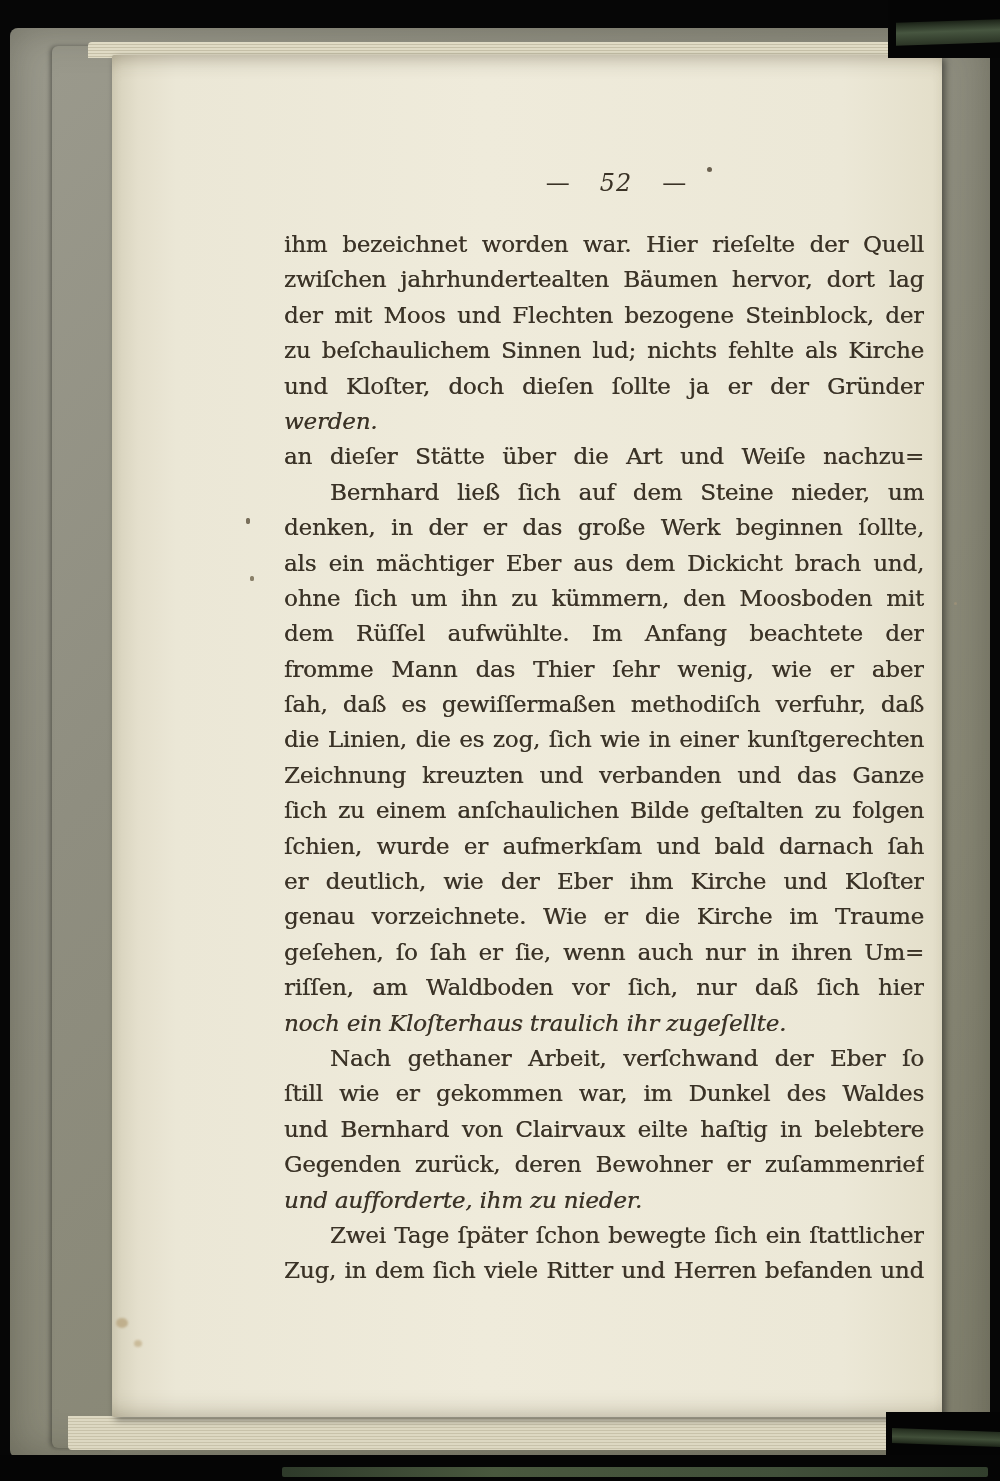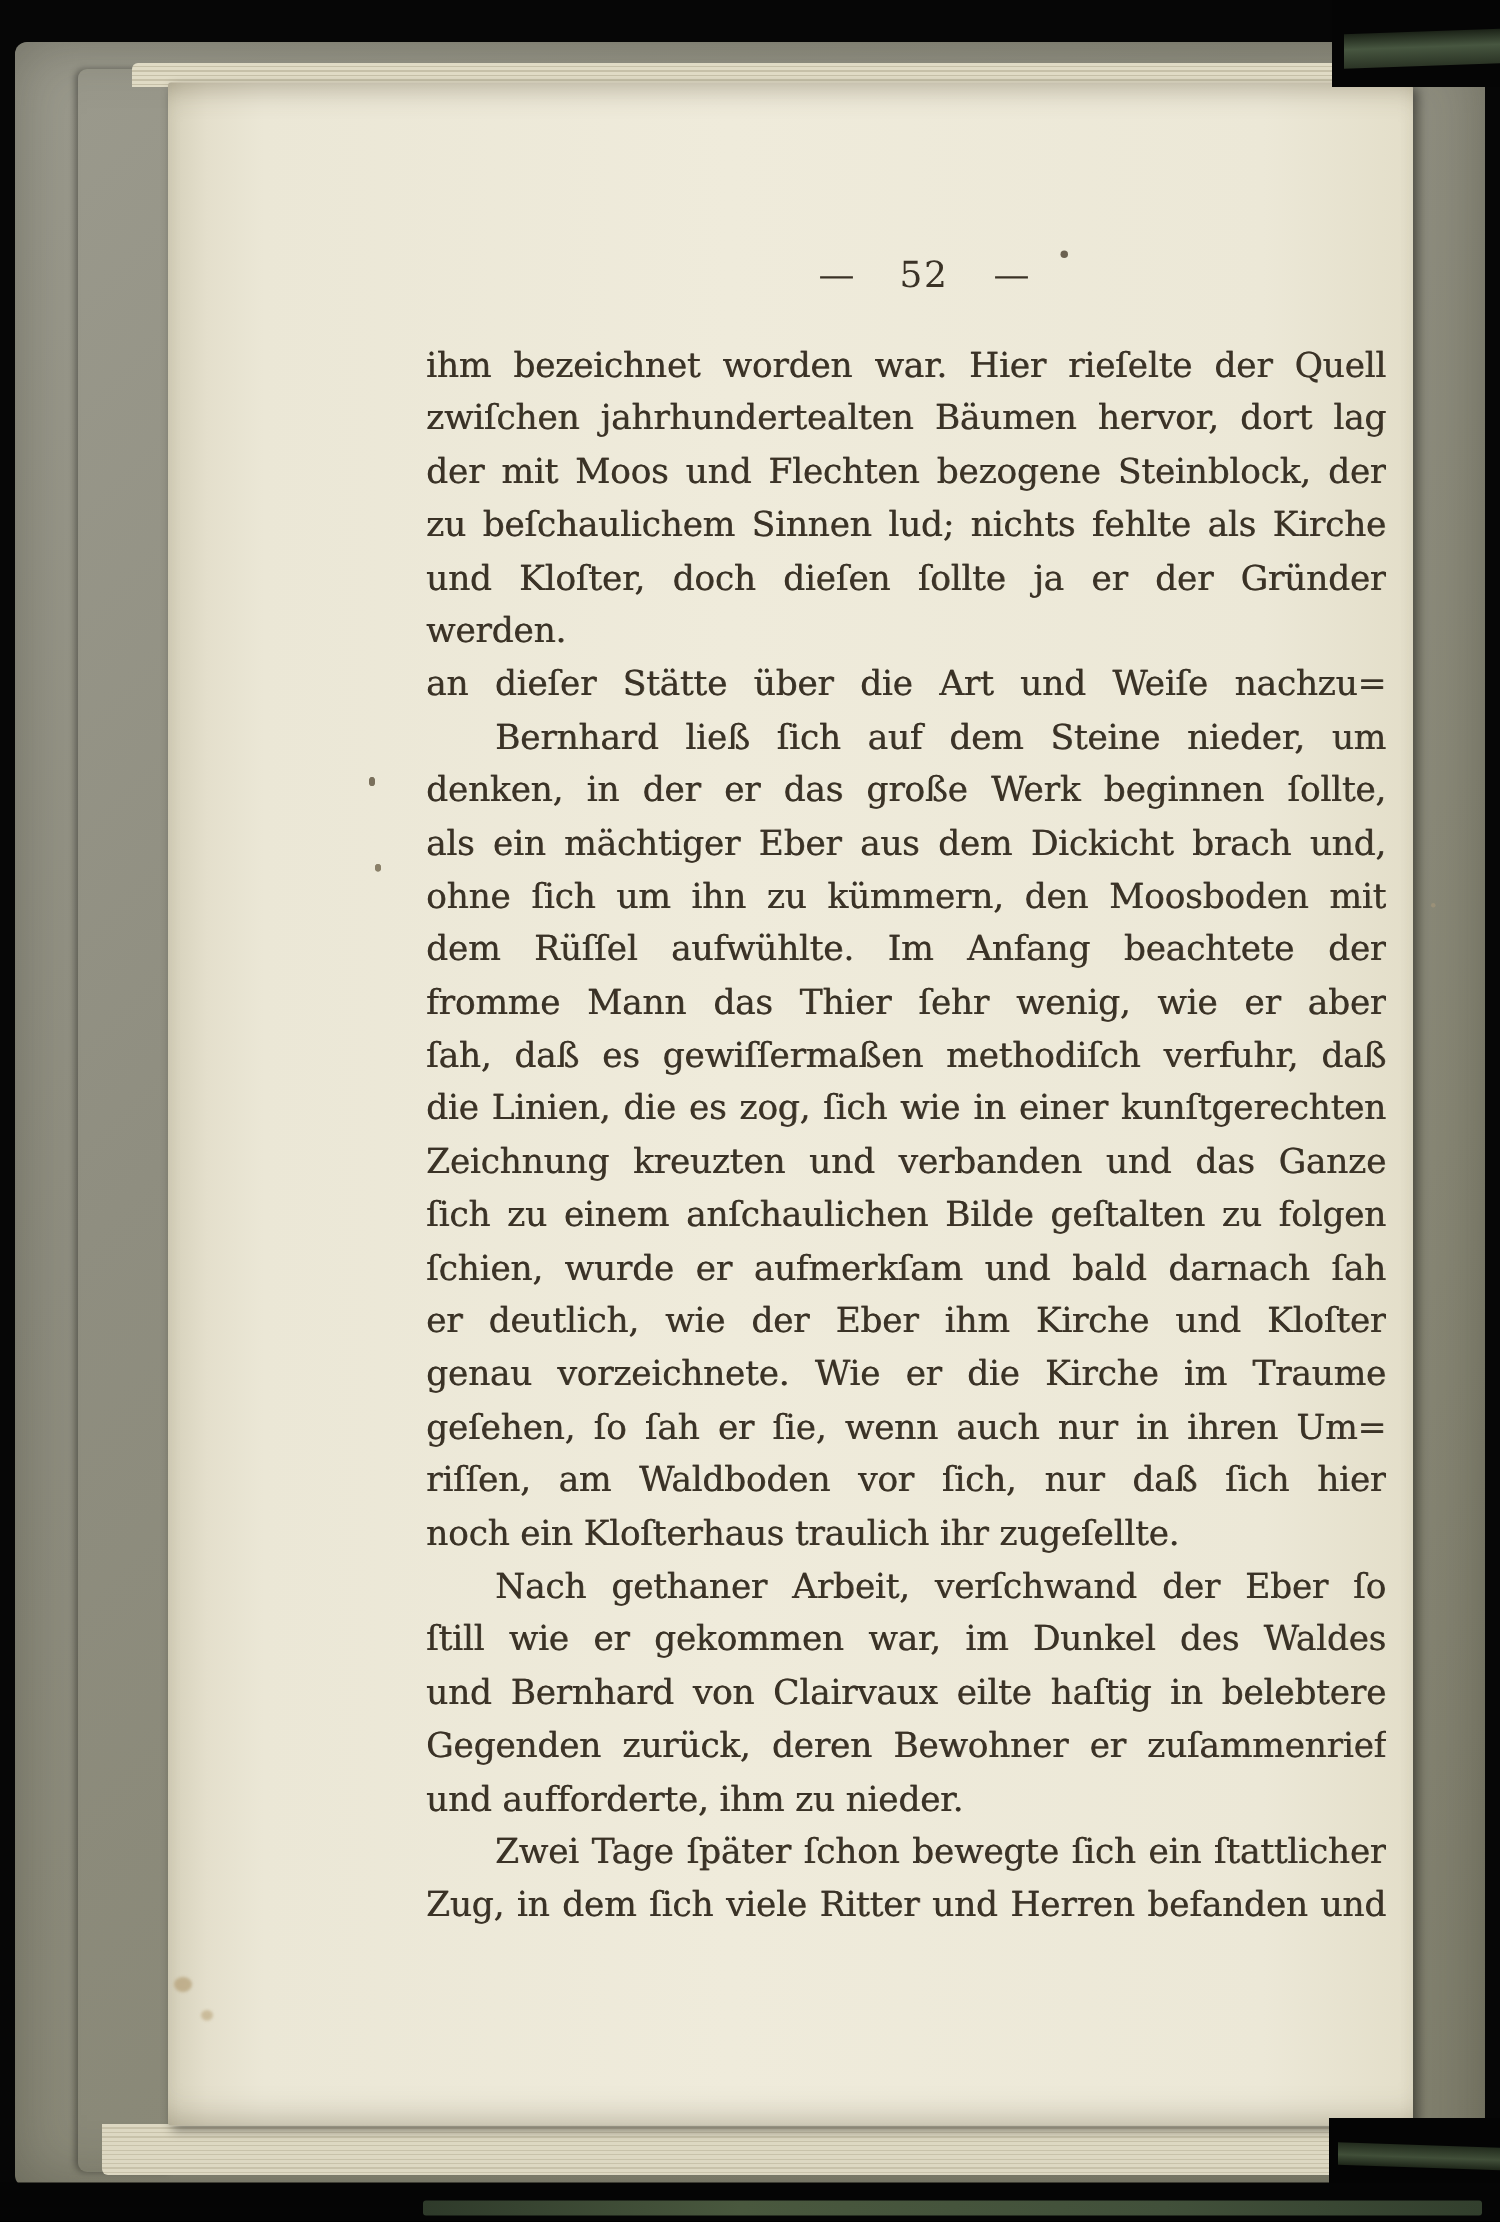--- a/index.html
+++ b/index.html
@@ -76,21 +76,21 @@
     position: absolute;
     left: 184px; top: 114px;
     width: 640px;
     display: flex;
     justify-content: center;
     align-items: center;
     gap: 30px;
     font-size: 24px;
     color: #3a3226;
   }
-  .page-header .pagenum { letter-spacing: 1px; }
+  .page-header .pagenum { letter-spacing: 1px; font-style: italic; }
 
   
   .text-block {
     position: absolute;
     left: 172px; top: 172px;
     width: 640px;
     font-size: 23px;
     line-height: 35.4px;
     letter-spacing: -0.2px;
     color: #3a3226;
@@ -99,20 +99,21 @@
   .text-block .line {
     height: 35.4px;
     overflow: hidden;
     text-align: justify;
     text-align-last: justify;
     white-space: nowrap;
   }
   .text-block .line.no-just {
     text-align: left;
     text-align-last: left;
+    font-style: italic;
   }
   .text-block .line.indent { text-indent: 46px; }
 
   
   .speck {
     position: absolute;
     border-radius: 50%;
   }
   .ink-dot-top    { left: 595px; top: 112px;  width: 5px;  height: 5px;  background: #6b6150; }
   .margin-mark-1  { left: 246px; top: 518px;  width: 4px;  height: 6px;  background: #7a705c; }

